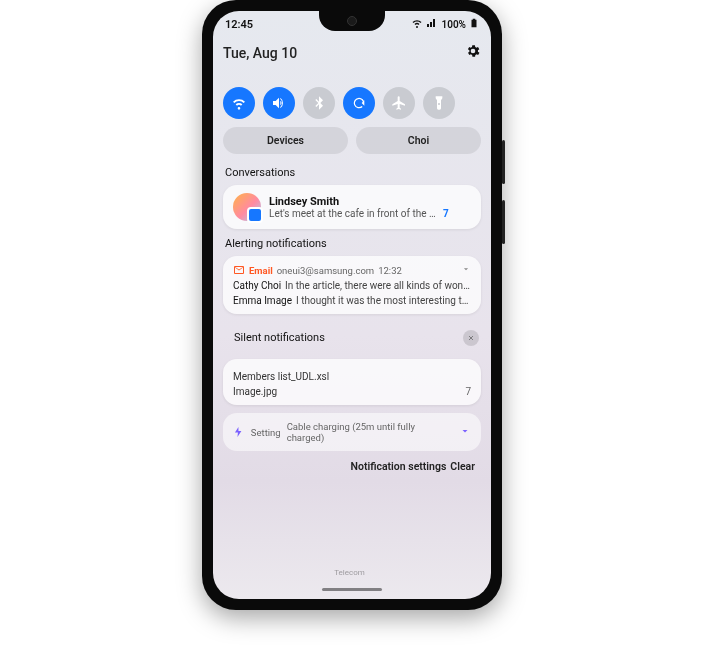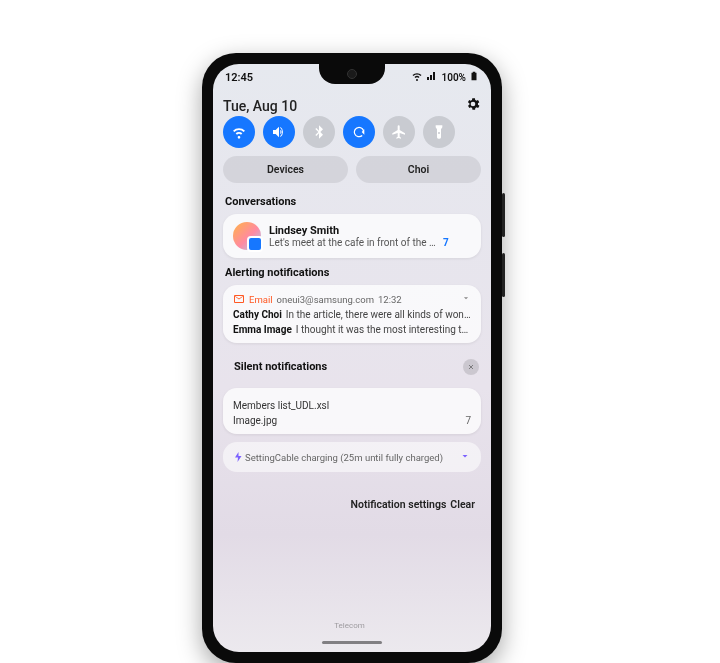--- a/index.html
+++ b/index.html
@@ -1,56 +1,56 @@
 <!DOCTYPE html>
 <html><head>
 <meta charset="utf-8">
 <style>
   html,body{margin:0;padding:0;width:720px;height:663px;background:#fff;font-family:-apple-system,BlinkMacSystemFont,"Segoe UI",Roboto,Arial,sans-serif;overflow:hidden}
-  .stage{width:704px;height:663px;display:flex;align-items:flex-end;justify-content:center}
+  .stage{width:704px;height:663px;display:flex;align-items:flex-start;justify-content:center}
   .phone{width:300px;height:610px;background:#0a0a0a;border-radius:34px;box-shadow:0 8px 24px rgba(0,0,0,.35);position:relative;display:flex;align-items:center;justify-content:center}
   .side-btn{position:absolute;right:-3px;width:3px;background:#222;border-radius:2px}
   .side-btn.a{top:140px;height:44px}.side-btn.b{top:200px;height:44px}
   .screen{width:278px;height:588px;border-radius:26px;overflow:hidden;position:relative;background:linear-gradient(180deg,#e6e9ef 0%,#e8e3ec 55%,#e2dbe6 80%,#ece9ee 100%)}
   .notch{position:absolute;top:0;left:50%;transform:translateX(-50%);width:66px;height:20px;background:#0a0a0a;border-bottom-left-radius:16px;border-bottom-right-radius:16px;z-index:5;display:flex;align-items:center;justify-content:center}
   .cam{width:8px;height:8px;background:#1a1a1a;border:1px solid #333;border-radius:50%}
   .status-bar{position:absolute;top:0;left:0;right:0;height:26px;display:flex;align-items:center;justify-content:space-between;padding:0 12px;font-size:11px;font-weight:600;color:#111;z-index:4}
   .status-right{display:flex;align-items:center;gap:3px}
   .shade{position:absolute;top:26px;left:0;right:0;padding:6px 10px 0 10px}
-  .hdr{display:flex;align-items:center;justify-content:space-between;margin-bottom:0}
+  .hdr{display:flex;align-items:center;justify-content:space-between;margin-bottom:24px}
   .date{font-size:14px;color:#222;font-weight:500}
   .gear svg{width:16px;height:16px;fill:#111}
   .toggles{display:flex;gap:8px;margin-bottom:8px}
   .tgl{width:32px;height:32px;border-radius:50%;display:flex;align-items:center;justify-content:center;background:#c9cbd1}
   .tgl.on{background:#1677ff}
   .tgl svg{width:16px;height:16px;fill:#fff}
   .twobtn{display:flex;gap:8px;margin-bottom:12px}
   .pillbtn{flex:1;background:rgba(0,0,0,.08);border-radius:18px;text-align:center;padding:7px 0;font-size:10.5px;font-weight:600;color:#222}
-  .sect{font-size:11px;font-weight:700;color:#111;margin:6px 2px}
+  .sect{font-size:11px;font-weight:400;color:#111;margin:6px 2px}
   .card{background:rgba(255,255,255,.75);border-radius:14px;box-shadow:0 1px 3px rgba(0,0,0,.08);padding:8px 10px;margin-bottom:8px}
   .conv{display:flex;align-items:center;gap:8px}
   .avatar{width:28px;height:28px;border-radius:50%;position:relative;flex-shrink:0;background:linear-gradient(135deg,#ffb347 0%, #ff8aa1 55%, #9bd4ff 100%)}
   .avatar::after{content:"";position:absolute;right:-2px;bottom:-2px;width:12px;height:12px;background:#1677ff;border:2px solid #fff;border-radius:4px}
   .conv-body{flex:1;min-width:0}
   .name{font-size:11px;font-weight:700;color:#111}
   .msg{font-size:10px;color:#555;white-space:nowrap;overflow:hidden;text-overflow:ellipsis;max-width:170px}
   .badge{font-size:10px;color:#1677ff;font-weight:700;margin-left:4px}
   .row{display:flex;align-items:center;gap:4px;font-size:9.5px;color:#666}
-  .row .app{color:#ff5823;font-weight:400}
+  .row .app{color:#ff5823;font-weight:700}
   .row .app-ico{width:12px;height:12px;fill:#ff5823}
   .row .chev{margin-left:auto}
   .row .chev svg{width:10px;height:10px;fill:#888}
   .line{display:flex;font-size:10px;color:#444;margin-top:4px;align-items:baseline;gap:4px}
-  .line .who{font-weight:700;color:#111;flex-shrink:0}
+  .line .who{font-weight:400;color:#111;flex-shrink:0}
   .line .txt{white-space:nowrap;overflow:hidden;text-overflow:ellipsis}
   .sect-row{display:flex;align-items:center;justify-content:space-between;margin:6px 2px}
   .xbtn{width:16px;height:16px;border-radius:50%;background:rgba(0,0,0,.12);display:flex;align-items:center;justify-content:center}
   .xbtn svg{width:8px;height:8px;stroke:#555;stroke-width:2;fill:none}
   .cnt{margin-left:auto;font-size:10px;color:#666}
-  .setrow{display:flex;align-items:center;font-size:9.5px;color:#666;background:rgba(255,255,255,.55);border-radius:14px;padding:8px 10px;margin-bottom:24px}
+  .setrow{display:flex;align-items:center;gap:6px;font-size:9.5px;color:#666;background:rgba(255,255,255,.55);border-radius:14px;padding:8px 10px;margin-bottom:7px}
   .setrow svg{width:12px;height:12px;fill:#7b61ff}
   .footer{display:flex;justify-content:flex-end;gap:4px;padding:2px 6px;font-size:10.5px;font-weight:600;color:#222}
   .telecom{position:absolute;bottom:22px;left:0;right:5px;text-align:center;font-size:8px;color:rgba(0,0,0,.35)}
   .homebar{position:absolute;bottom:8px;left:50%;transform:translateX(-50%);width:60px;height:3px;border-radius:2px;background:rgba(0,0,0,.45)}
 </style>
 </head>
 <body>
 
 <div class="stage">
  <div class="phone">

